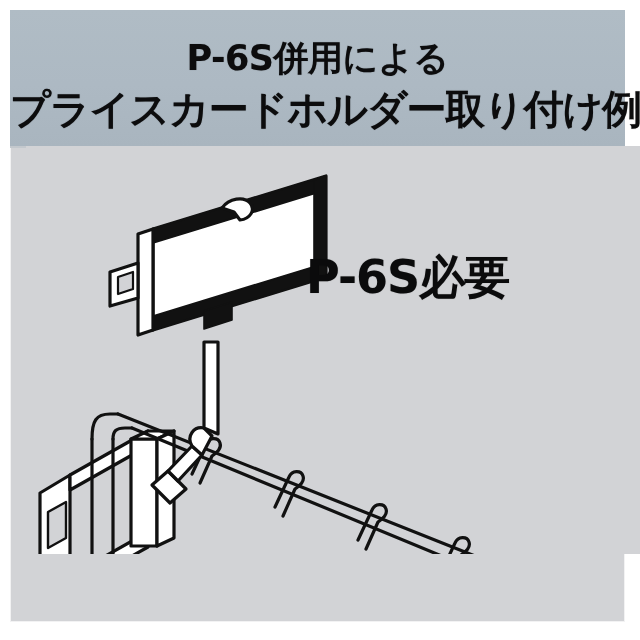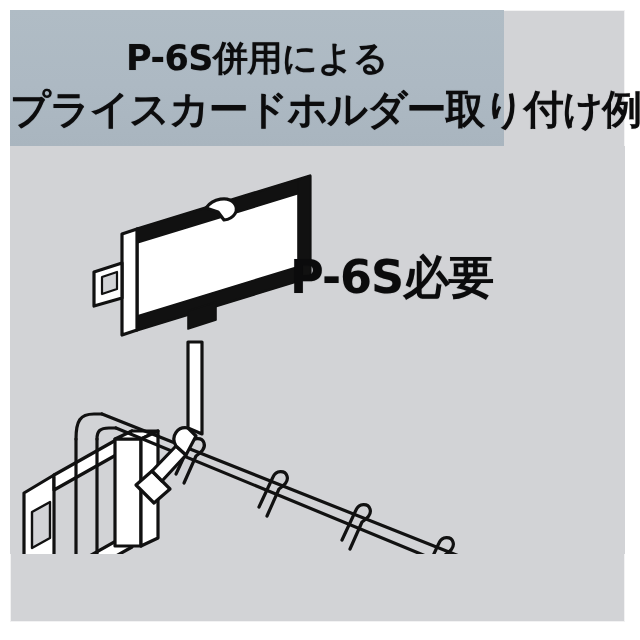--- a/index.html
+++ b/index.html
@@ -31,21 +31,21 @@
     height: 612px;
     background: #d2d3d6;
     box-shadow: 0 0 0 1px rgba(255,255,255,0.7) inset;
   }
 
   
   #header-band {
     position: absolute;
     left: 0;
     top: 0;
-    width: 494px;
+    width: 615px;
     height: 136px;
     background: linear-gradient(180deg, #b0bcc5 0%, #adb9c3 55%, #a9b5bf 100%);
     box-sizing: border-box;
   }
   #header-band::after {
     content: "";
     position: absolute;
     left: 0;
     right: 0;
     bottom: -2px;
@@ -71,21 +71,21 @@
   #header-line-2 {
     top: 79px;
     font-size: 40px;
     letter-spacing: -1.2px;
     text-align: center;
   }
 
   
   #body-area {
     position: absolute;
-    left: 0;
+    left: 16px;
     top: 136px;
     width: 615px;
     height: 408px;
     background: #d2d3d6;
     overflow: hidden;
   }
 
   
   #callout-label {
     position: absolute;

